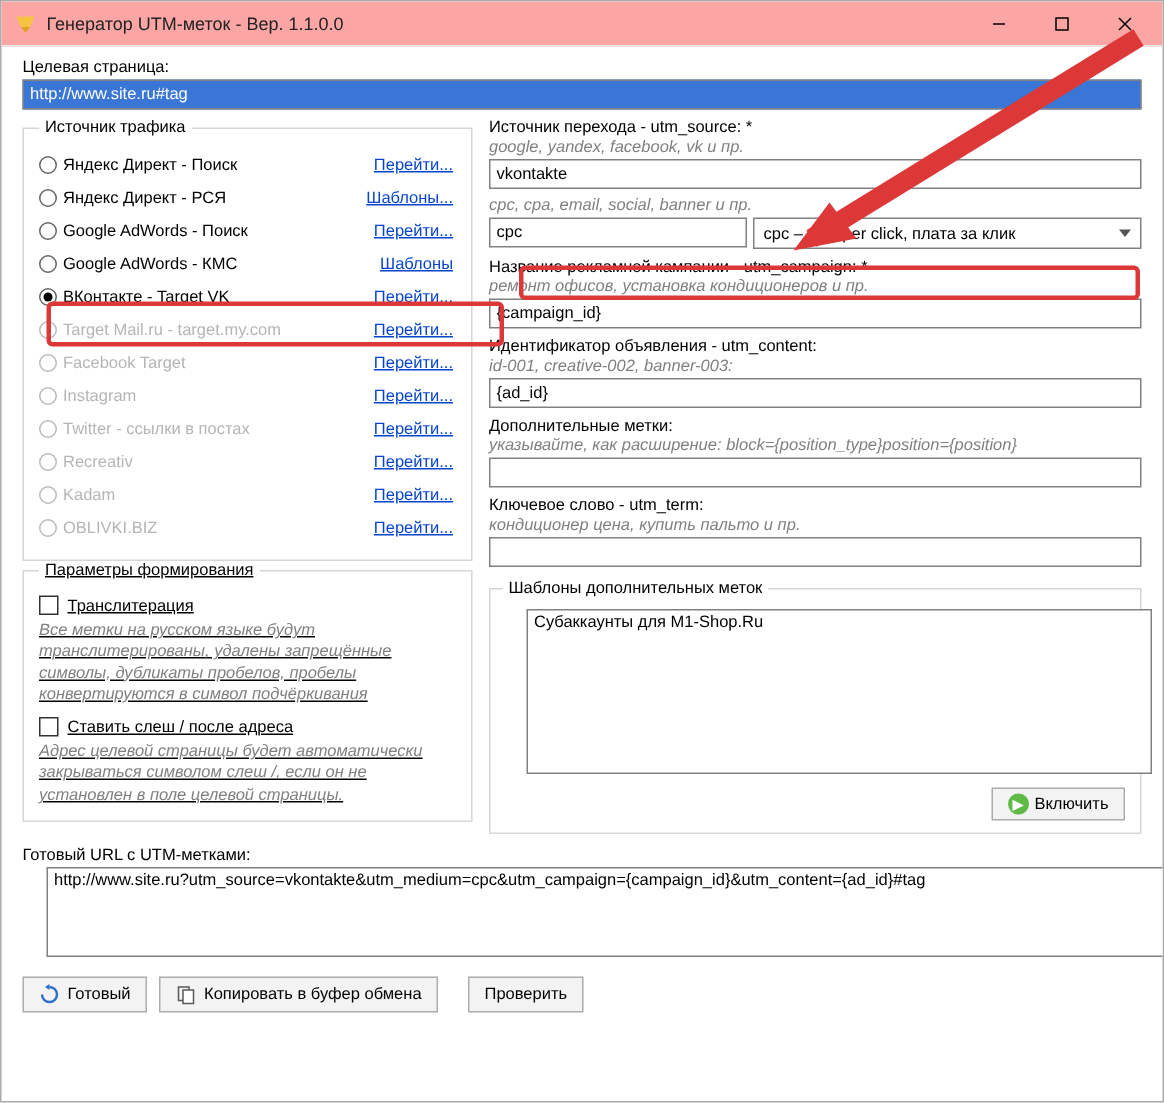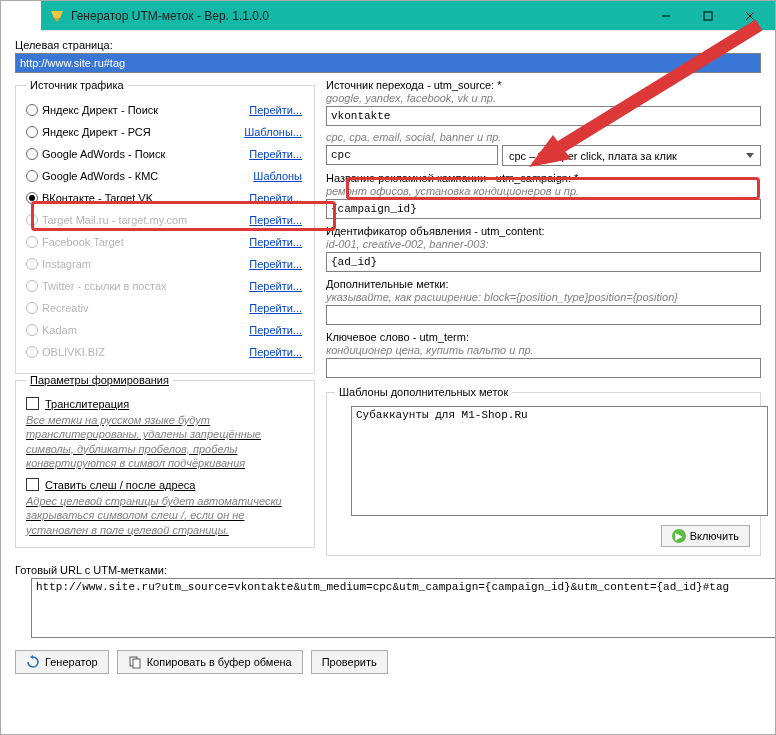--- a/index.html
+++ b/index.html
@@ -1,27 +1,27 @@
 <!DOCTYPE html>
 <html><head>
 <meta charset="utf-8">
 <style>
 * { box-sizing: border-box; margin: 0; padding: 0; }
 body { font-family: "Segoe UI", Tahoma, sans-serif; font-size: 11px; background: #fff; width: 776px; height: 735px; position: relative; border: 1px solid #aaa; }
-.titlebar { height: 30px; display: flex; align-items: center; padding: 0 4px; background: #14b8a6; border-bottom: 1px solid #e8e8e8; margin-left: 40px; }
+.titlebar { height: 30px; display: flex; align-items: center; padding: 0 4px; background: #fca5a5; border-bottom: 1px solid #e8e8e8; }
 .titlebar .icon { width: 16px; height: 16px; margin: 0 6px 0 4px; }
 .titlebar .title { flex: 1; font-size: 12px; color: #222; }
 .winbtn { width: 42px; height: 28px; display: flex; align-items: center; justify-content: center; color: #222; }
 .content { padding: 8px 14px 12px 14px; }
 .row { display: flex; gap: 11px; }
 .col-left { width: 300px; }
 .col-right { flex: 1; }
 .label { font-size: 11px; color: #000; margin-bottom: 2px; }
 .hint { font-size: 11px; font-style: italic; color: #808080; margin-top: -1px; margin-bottom: 2px; }
-input[type="text"], textarea, select { font-family: Liberation Mono, monospace; font-size: 11px; padding: 2px 4px; border: 1px solid #808080; background: #fff; width: 100%; }
+input[type="text"], textarea, select { font-family: Liberation Sans, sans-serif; font-size: 11px; padding: 2px 4px; border: 1px solid #808080; background: #fff; width: 100%; }
 input[type="text"] { height: 20px; }
 textarea { resize: none; margin-left: 16px; }
 .selected-url { background: #3a76d6; color: #fff; border: 1px solid #808080; height: 20px; padding: 2px 4px; display: flex; align-items: center; }
 fieldset { border: 1px solid #d6d6d6; padding: 8px 10px 10px 10px; margin-top: 6px; position: relative; }
 legend { font-size: 11px; padding: 0 4px; color: #000; }
 .radio-row { display: flex; align-items: center; height: 22px; }
 .radio-row .lbl { flex: 1; margin-left: 4px; }
 .radio-row .lnk { color: #0645cc; text-decoration: underline; cursor: pointer; margin-right: 2px; }
 .radio-row.disabled .lbl { color: #b5b5b5; }
 .radio-row.disabled input[type="radio"] { opacity: 0.45; }
@@ -223,30 +223,30 @@
     <div class="label" style="margin-top:6px;">Готовый URL с UTM-метками:</div>
     <textarea style="">http://www.site.ru?utm_source=vkontakte&amp;utm_medium=cpc&amp;utm_campaign={campaign_id}&amp;utm_content={ad_id}#tag</textarea>
   </div>
 
   <div class="bottom-buttons">
     <div class="btn">
       <svg width="14" height="14">
           <path d="M7 2 A5 5 0 1 1 2 7" fill="none" stroke="#2a6fc9" stroke-width="1.6"></path>
           <path d="M7 0 L7 4 L4 2 Z" fill="#2a6fc9"></path>
         </svg>
-      <span>Генератор</span>
+      <span>Готовый</span>
     </div>
     <div class="btn">
       <svg width="14" height="14">
           <rect x="2" y="2" width="7" height="9" fill="none" stroke="#5a5a5a"></rect>
           <rect x="5" y="4" width="7" height="9" fill="#fff" stroke="#5a5a5a"></rect>
         </svg>
       <span>Копировать в буфер обмена</span>
     </div>
-    <div class="btn" style="">
+    <div class="btn" style="margin-left:12px;">
       <span>Проверить</span>
     </div>
   </div>
 </div>
 
 <div class="highlight-red" style="left:30px; top:200px; width:305px; height:30px;"></div>
 <div class="highlight-red" style="left:345px; top:176px; width:414px; height:23px;"></div>
 
 <svg class="arrow-svg" style="left:500px; top:18px; width:270px; height:160px;" viewBox="0 0 270 160">
   <path d="M 258 6 L 40 140" stroke="#dc3837" stroke-width="13" fill="none"></path>

